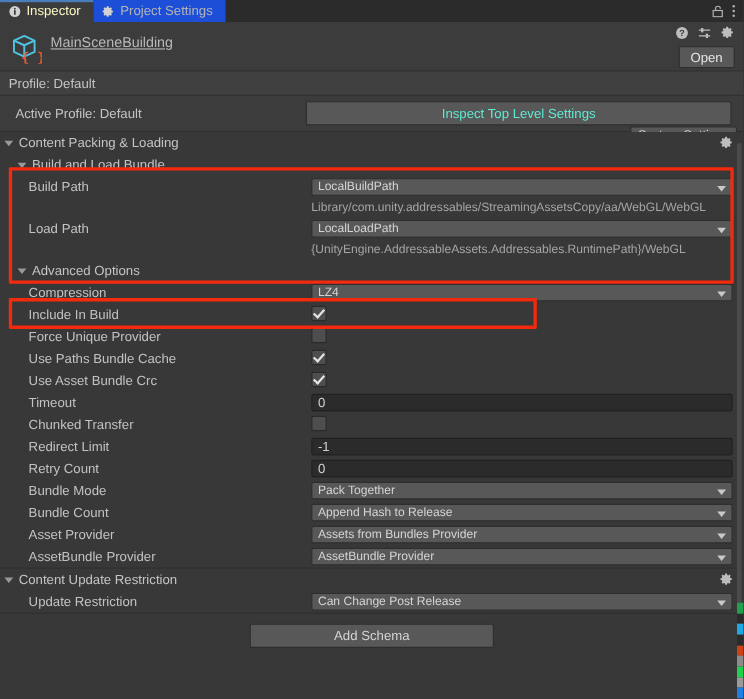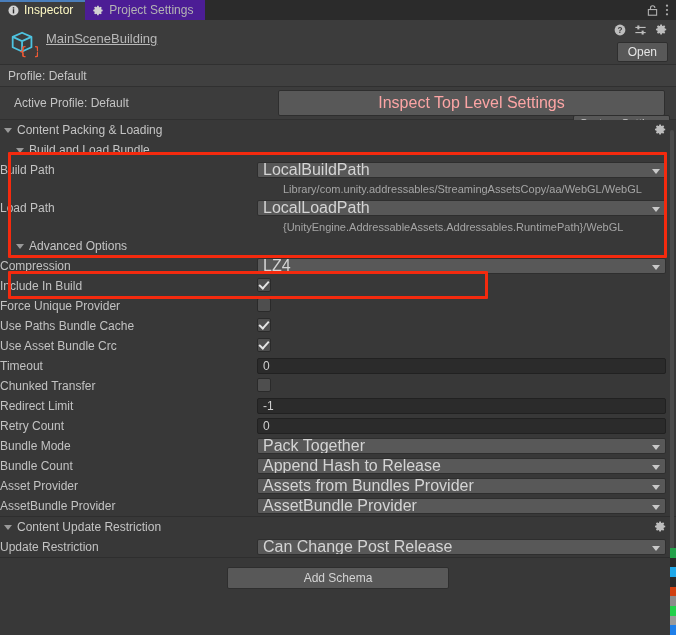--- a/index.html
+++ b/index.html
@@ -19,21 +19,21 @@
     display: flex; align-items: center; gap: 5px;
     padding: 0 12px 0 8px; height: 20px;
     font-size: 12px; color: #b4b4b4;
     position: relative;
   }
   .tab.active { background: #3c3c3c; color: #fef9c3; }
   .tab.active::before {
     content: ""; position: absolute; left: 0; right: 0; top: 0;
     height: 2px; background: #4a7ebb;
   }
-  .tab.inactive { background: #4c1d95; }
+  .tab.inactive { background: #1d4ed8; }
   .tab-icons { margin-left: auto; display: flex; align-items: center; gap: 7px; padding-right: 7px; }
 
   
   .objhead {
     height: 44px; background: #3c3c3c;
     display: flex; align-items: flex-start; padding: 8px 0 0 8px;
     position: relative;
   }
   .obj-icon { width: 30px; height: 30px; flex: 0 0 30px; margin-right: 8px; }
   .obj-name { font-size: 13px; color: #b8b8b8; margin-top: 3px; text-decoration: underline; }
@@ -62,49 +62,49 @@
 
   .active-profile-row {
     height: 33px; background: #3c3c3c;
     display: flex; align-items: center; padding: 0 8px;
     border-bottom: 1px solid #303030;
   }
   .active-profile-row .lbl { width: 270px; padding-left: 6px; }
   .inspect-btn {
     flex: 1; text-align: center;
     background: #585858; border: 1px solid #2e2e2e; border-radius: 2px;
-    color: #fca5a5; font-size: 16px; padding: 3px 0; margin-right: 3px;
+    color: #5eead4; font-size: 12px; padding: 3px 0; margin-right: 3px;
   }
 
   
   .foldout {
     height: 20px; display: flex; align-items: center;
     position: relative; background: #383838;
   }
   .foldout.lvl0 { padding-left: 4px; }
   .foldout.lvl1 { padding-left: 16px; }
   .arrow {
     width: 0; height: 0; margin-right: 5px;
     border-left: 4.5px solid transparent; border-right: 4.5px solid transparent;
     border-top: 5px solid #999;
   }
   .foldout .gear { position: absolute; right: 9px; top: 3px; }
   .sep { height: 1px; background: #2e2e2e; }
 
   
   .row {
     height: 20px; display: flex; align-items: center;
-    background: #383838;
+    padding-left: 26px; background: #383838;
   }
   .row .name { width: 257px; color: #c2c2c2; font-size: 12px; }
   .field { flex: 1; margin-right: 10px; height: 16px; position: relative; }
 
   .dropdown {
     height: 16px; background: #585858; border: 1px solid #2e2e2e;
-    border-radius: 2px; color: #d4d4d4; font-size: 16px;
+    border-radius: 2px; color: #d4d4d4; font-size: 11px;
     display: flex; align-items: center; padding: 0 5px;
     position: relative; overflow: hidden;
   }
   .dropdown .caret {
     position: absolute; right: 5px; top: 6px;
     width: 0; height: 0;
     border-left: 4px solid transparent; border-right: 4px solid transparent;
     border-top: 5px solid #c9c9c9;
   }
   .textfield {

